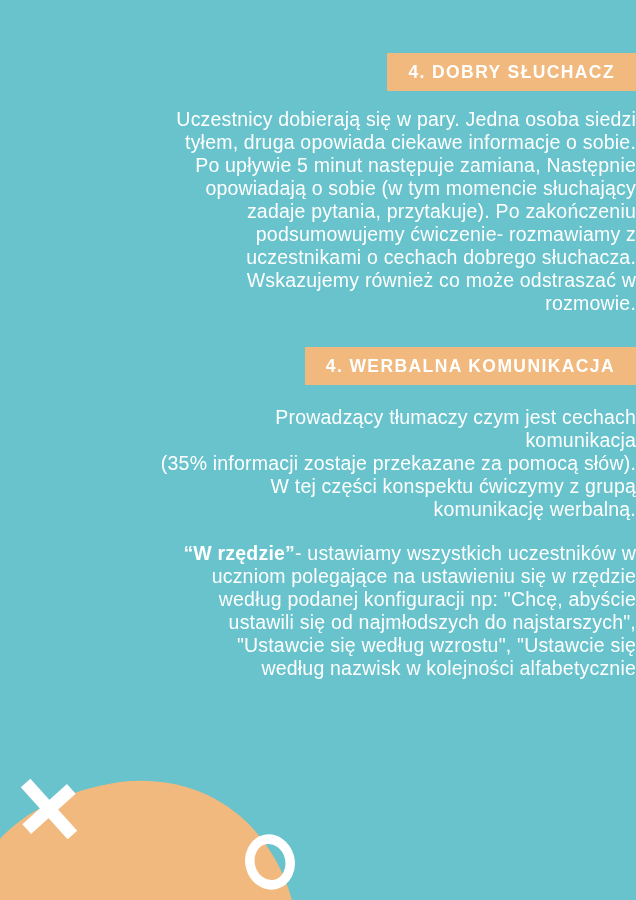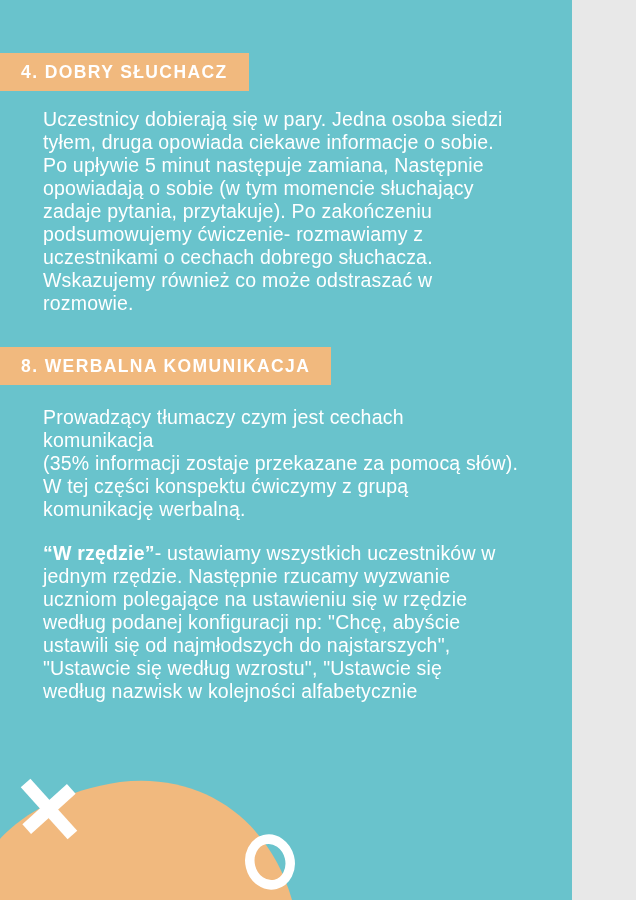--- a/index.html
+++ b/index.html
@@ -5,27 +5,27 @@
   :root {
     --bg: #69C3CC;
     --accent: #F1B97E;
     --text: #FFFFFF;
   }
   * { margin: 0; padding: 0; box-sizing: border-box; }
   html, body { background: #e8e8e8; }
   body { width: 636px; }
   .page {
     position: relative;
-    width: 572px;
+    width: 636px;
     height: 900px;
     background: var(--bg);
     overflow: hidden;
     font-family: "Liberation Sans", "DejaVu Sans", sans-serif;
     color: var(--text);
-    text-align: left;
+    text-align: right;
   }
   .badge-row { line-height: 0; }
   .badge-row.first { margin-top: 53px; }
   .badge-row.second { margin-top: 32px; }
   .badge {
     display: inline-block;
     background: var(--accent);
     color: var(--text);
     font-size: 17.5px;
     font-weight: bold;
@@ -70,34 +70,33 @@
     <div class="line">Po upływie 5 minut następuje zamiana, Następnie</div>
     <div class="line">opowiadają o sobie (w tym momencie słuchający</div>
     <div class="line">zadaje pytania, przytakuje). Po zakończeniu</div>
     <div class="line">podsumowujemy ćwiczenie- rozmawiamy z</div>
     <div class="line">uczestnikami o cechach dobrego słuchacza.</div>
     <div class="line">Wskazujemy również co może odstraszać w</div>
     <div class="line">rozmowie.</div>
   </div>
 
   <div class="badge-row second">
-    <div class="badge">8. WERBALNA KOMUNIKACJA</div>
+    <div class="badge">4. WERBALNA KOMUNIKACJA</div>
   </div>
 
   <div class="para p2">
     <div class="line">Prowadzący tłumaczy czym jest cechach</div>
     <div class="line">komunikacja</div>
     <div class="line">(35% informacji zostaje przekazane za pomocą słów).</div>
     <div class="line">W tej części konspektu ćwiczymy z grupą</div>
     <div class="line">komunikację werbalną.</div>
   </div>
 
   <div class="para p3">
     <div class="line"><span class="bold-lead">“W rzędzie”</span><span>- ustawiamy wszystkich uczestników w</span></div>
-    <div class="line">jednym rzędzie. Następnie rzucamy wyzwanie</div>
     <div class="line">uczniom polegające na ustawieniu się w rzędzie</div>
     <div class="line">według podanej konfiguracji np: "Chcę, abyście</div>
     <div class="line">ustawili się od najmłodszych do najstarszych",</div>
     <div class="line">"Ustawcie się według wzrostu", "Ustawcie się</div>
     <div class="line">według nazwisk w kolejności alfabetycznie</div>
   </div>
 
   <svg class="decor-svg" viewBox="0 0 636 900" aria-hidden="true">
     <path class="blob" d="M -30 900 C -24 848, 28 796, 120 782 C 205 772, 270 822, 292 900 Z"></path>
     <g class="xmark" transform="translate(49 809) rotate(48)">

